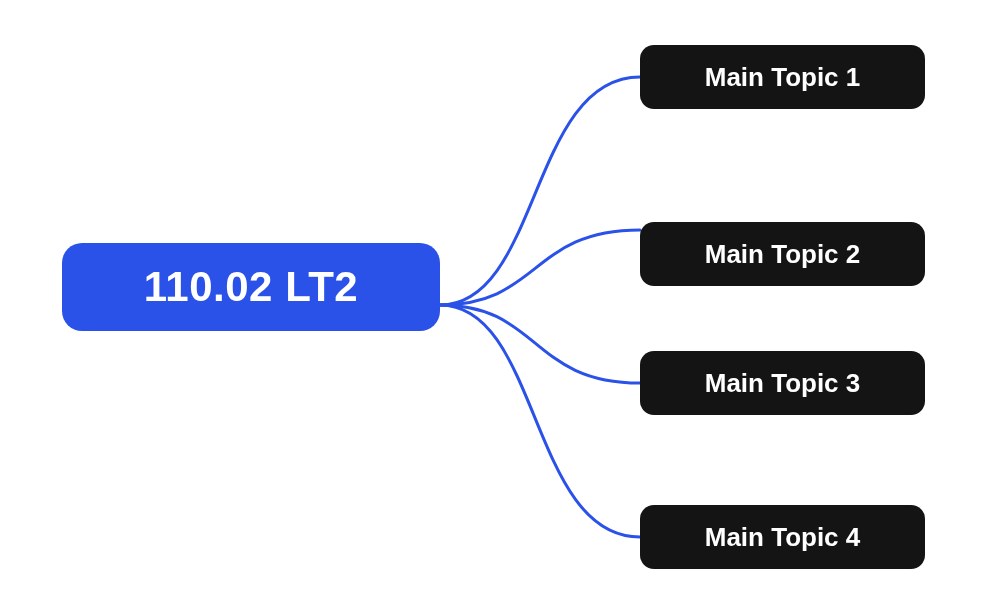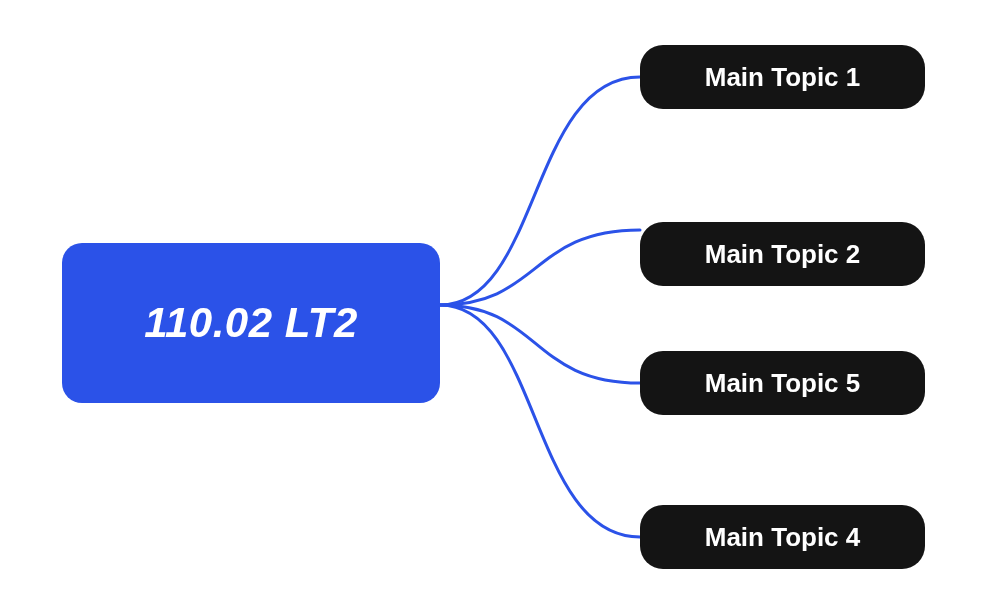--- a/index.html
+++ b/index.html
@@ -35,34 +35,33 @@
     justify-content: center;
     color: #ffffff;
     box-sizing: border-box;
     cursor: pointer;
     user-select: none;
   }
   .node.root {
     left: 62px;
     top: 243px;
     width: 378px;
-    height: 160px;
+    height: 88px;
     background: #2b52e8;
     border-radius: 20px;
     font-size: 42px;
     font-weight: 700;
     letter-spacing: 0.5px;
-    font-style: italic;
   }
   .node.topic {
     left: 640px;
     width: 285px;
     height: 64px;
     background: #141414;
-    border-radius: 23px;
+    border-radius: 14px;
     font-size: 26px;
     font-weight: 700;
   }
   .topic1 { top: 45px; }
   .topic2 { top: 198px; margin-top: 24px; }
   .topic3 { top: 351px; }
   .topic4 { top: 505px; }
 </style>
 </head>
 <body>
@@ -82,20 +81,20 @@
 
   <div class="node topic topic1">
     <span>Main Topic 1</span>
   </div>
 
   <div class="node topic topic2">
     <span>Main Topic 2</span>
   </div>
 
   <div class="node topic topic3">
-    <span>Main Topic 5</span>
+    <span>Main Topic 3</span>
   </div>
 
   <div class="node topic topic4">
     <span>Main Topic 4</span>
   </div>
 
 </div>
 
 </body></html>

